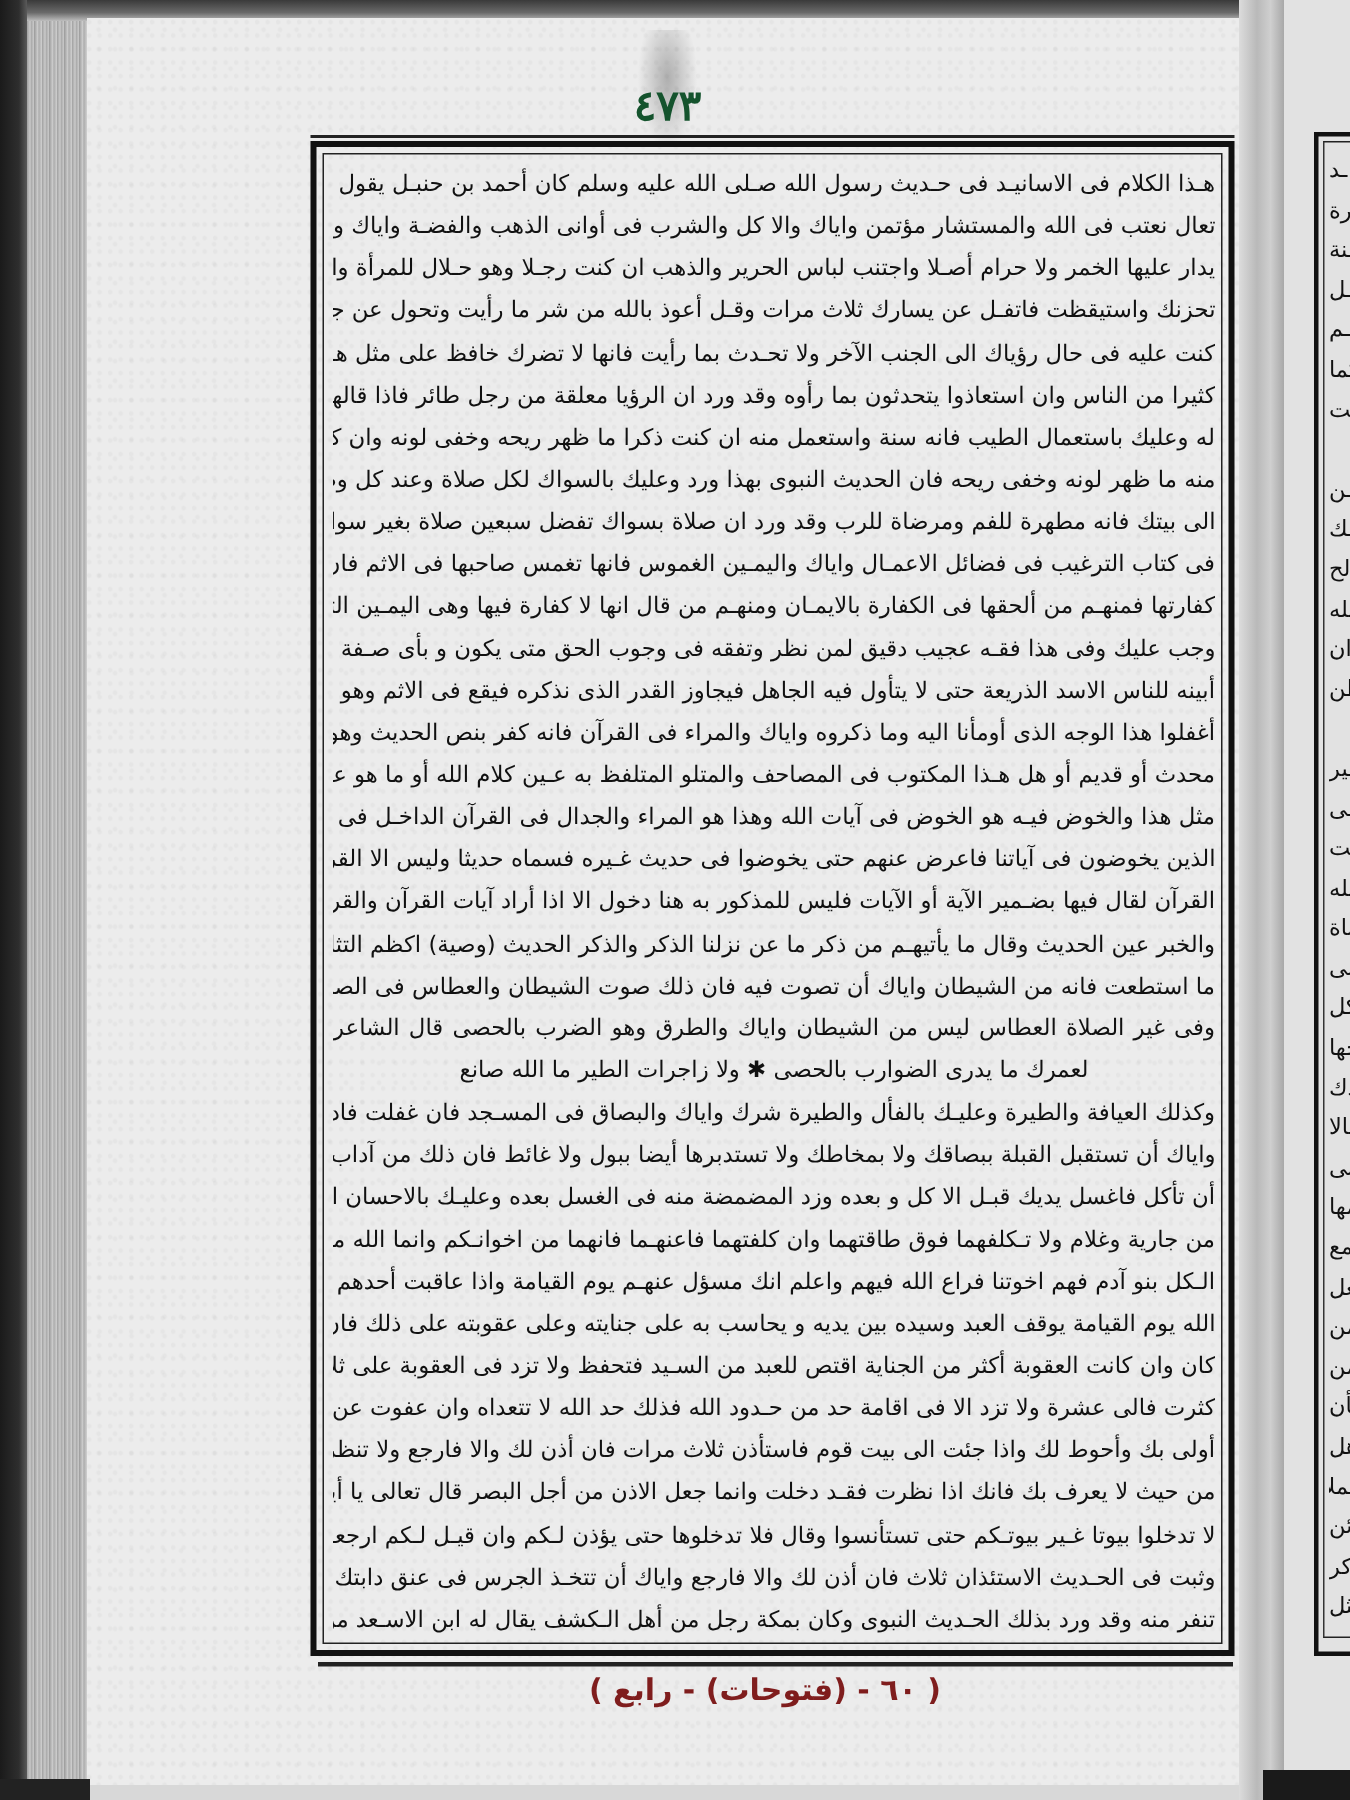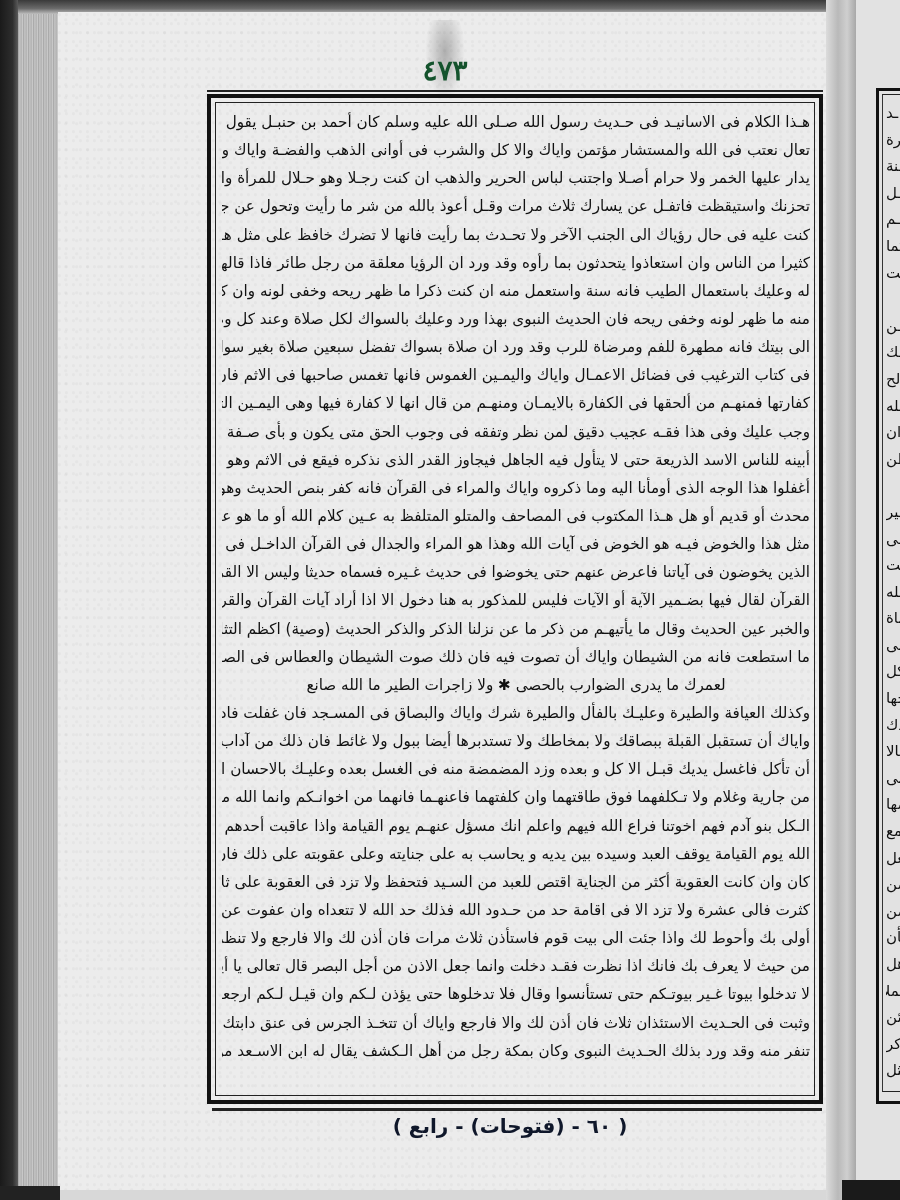--- a/index.html
+++ b/index.html
@@ -86,21 +86,21 @@
     }
     .text-block .line.verse {
       text-align: left; text-align-last: center;
     }
     .footer-rule {
       position: absolute; left: 212px; top: 1108px; width: 610px; height: 3px; background: #222;
     }
     .footer {
       position: absolute; left: 380px; top: 1114px; width: 260px; text-align: center;
       direction: rtl;
-      font-family: "DejaVu Sans", sans-serif; font-size: 20px; font-weight: bold; color: #0f172a;
+      font-family: "DejaVu Sans", sans-serif; font-size: 20px; font-weight: bold; color: #7f1d1d;
     }
     .bottom-dark {
       position: absolute; left: 0; top: 1186px; width: 60px; height: 14px; background: #222;
     }
     .next-bottom-dark {
       position: absolute; left: 842px; top: 1180px; width: 58px; height: 20px; background: #1a1a1a;
     }
   </style>
 </head>
 <body>
@@ -132,20 +132,21 @@
   <div class="line">كفارتها فمنهـم من ألحقها فى الكفارة بالايمـان ومنهـم من قال انها لا كفارة فيها وهى اليمـين التى تقطع بها حقا للغير</div>
   <div class="line">وجب عليك وفى هذا فقـه عجيب دقيق لمن نظر وتفقه فى وجوب الحق متى يكون و بأى صـفة يكون وما ينبغى أن</div>
   <div class="line">أبينه للناس الاسد الذريعة حتى لا يتأول فيه الجاهل فيجاوز القدر الذى نذكره فيقع فى الاثم وهو لا يشعر فان الفقهاء</div>
   <div class="line">أغفلوا هذا الوجه الذى أومأنا اليه وما ذكروه واياك والمراء فى القرآن فانه كفر بنص الحديث وهو الخوض فيه بأنه</div>
   <div class="line">محدث أو قديم أو هل هـذا المكتوب فى المصاحف والمتلو المتلفظ به عـين كلام الله أو ما هو عين كلام الله فالكلام فى</div>
   <div class="line">مثل هذا والخوض فيـه هو الخوض فى آيات الله وهذا هو المراء والجدال فى القرآن الداخـل فى قوله تعالى واذا رأيت</div>
   <div class="line">الذين يخوضون فى آياتنا فاعرض عنهم حتى يخوضوا فى حديث غـيره فسماه حديثا وليس الا القرآن فلو أراد آيات غير</div>
   <div class="line">القرآن لقال فيها بضـمير الآية أو الآيات فليس للمذكور به هنا دخول الا اذا أراد آيات القرآن والقرآن خـبر الله</div>
   <div class="line">والخبر عين الحديث وقال ما يأتيهـم من ذكر ما عن نزلنا الذكر والذكر الحديث (وصية) اكظم التثاؤب</div>
   <div class="line">ما استطعت فانه من الشيطان واياك أن تصوت فيه فان ذلك صوت الشيطان والعطاس فى الصلاة من الشـيطان أيضا</div>
+  <div class="line">وفى غير الصلاة العطاس ليس من الشيطان واياك والطرق وهو الضرب بالحصى قال الشاعر</div>
   <div class="line verse">لعمرك ما يدرى الضوارب بالحصى ✱ ولا زاجرات الطير ما الله صانع</div>
   <div class="line">وكذلك العيافة والطيرة وعليـك بالفأل والطيرة شرك واياك والبصاق فى المسـجد فان غفلت فادفنها فذلك كفارتها</div>
   <div class="line">واياك أن تستقبل القبلة ببصاقك ولا بمخاطك ولا تستدبرها أيضا ببول ولا غائط فان ذلك من آداب النبوة واذا أردت</div>
   <div class="line">أن تأكل فاغسل يديك قبـل الا كل و بعده وزد المضمضة منه فى الغسل بعده وعليـك بالاحسان اذا ملكت يمينك</div>
   <div class="line">من جارية وغلام ولا تـكلفهما فوق طاقتهما وان كلفتهما فاعنهـما فانهما من اخوانـكم وانما الله ملـكـكم رقابهـم</div>
   <div class="line">الـكل بنو آدم فهم اخوتنا فراع الله فيهم واعلم انك مسؤل عنهـم يوم القيامة واذا عاقبت أحدهم على جناية فاعـلم ان</div>
   <div class="line">الله يوم القيامة يوقف العبد وسيده بين يديه و يحاسب به على جنايته وعلى عقوبته على ذلك فان خرجت رأسا برأس</div>
   <div class="line">كان وان كانت العقوبة أكثر من الجناية اقتص للعبد من السـيد فتحفظ ولا تزد فى العقوبة على ثلاثة أسواط فان</div>
   <div class="line">كثرت فالى عشرة ولا تزد الا فى اقامة حد من حـدود الله فذلك حد الله لا تتعداه وان عفوت عن العبـد فى جنايته فهو</div>
   <div class="line">أولى بك وأحوط لك واذا جئت الى بيت قوم فاستأذن ثلاث مرات فان أذن لك والا فارجع ولا تنظر فى بيت أخيك</div>

